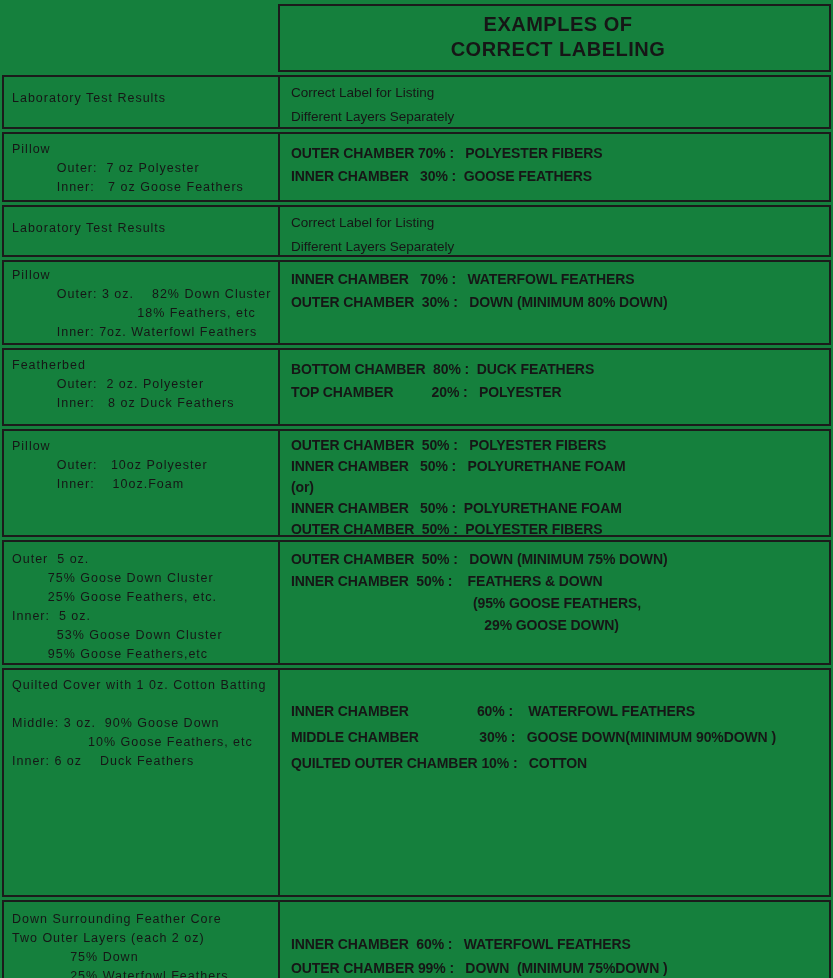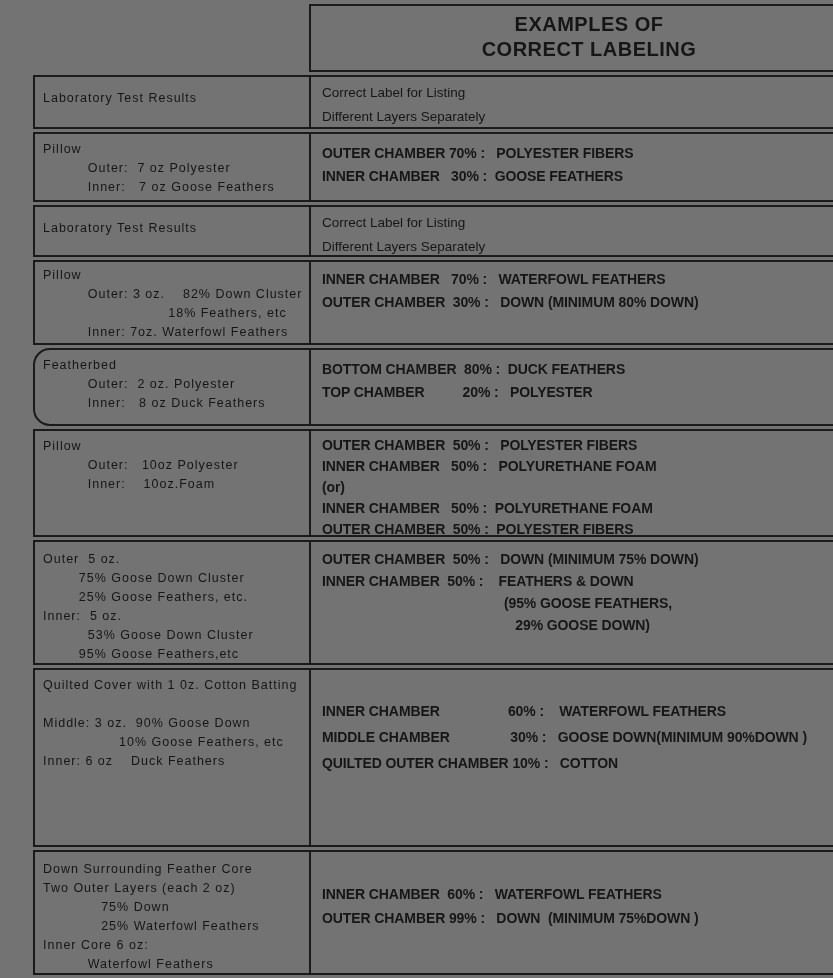--- a/index.html
+++ b/index.html
@@ -1,25 +1,24 @@
 <!DOCTYPE html>
 <html><head>
 <meta charset="utf-8">
 <style>
   * { box-sizing: border-box; }
   html, body { margin: 0; padding: 0; background: #ffffff; }
   .page {
     position: relative;
     width: 833px;
     height: 978px;
-    background: #737373;
+    background: #15803d;
     color: #161616;
     font-family: "Liberation Sans", "DejaVu Sans", sans-serif;
     overflow: hidden;
-    padding-left: 31px;
   }
   .sheet { padding: 4px 0 0 2px; }
 
   .row {
     display: flex;
     width: 829px;
     margin-bottom: 3px;
     border: 2px solid #1b1b1b;
   }
   .row.header-row { border: none; }
@@ -56,24 +55,24 @@
 
   
   .right.normal { font-size: 13.5px; line-height: 24px; padding-top: 4px; }
   .right.bold   { font-weight: bold; font-size: 14px; letter-spacing: -0.1px; line-height: 23px; }
 
   
   .row-1 { height: 54px; }
   .row-2 { height: 70px; }
   .row-3 { height: 52px; }
   .row-4 { height: 85px; }
-  .row-5 { height: 78px; border-radius: 17px; }
+  .row-5 { height: 78px; }
   .row-6 { height: 108px; }
   .row-7 { height: 125px; }
-  .row-8 { height: 179px; }
+  .row-8 { height: 229px; }
   .row-9 { height: 125px; }
 
   .row-1 .left, .row-3 .left { padding-top: 12px; }
   .row-4 .left { padding-top: 4px; }
   .row-7 .left, .row-9 .left { padding-top: 8px; }
 
   .row-2 .right { padding-top: 8px; }
   .row-4 .right { padding-top: 6px; }
   .row-5 .right { padding-top: 8px; }
   .row-6 .right { padding-top: 4px; line-height: 21px; }

